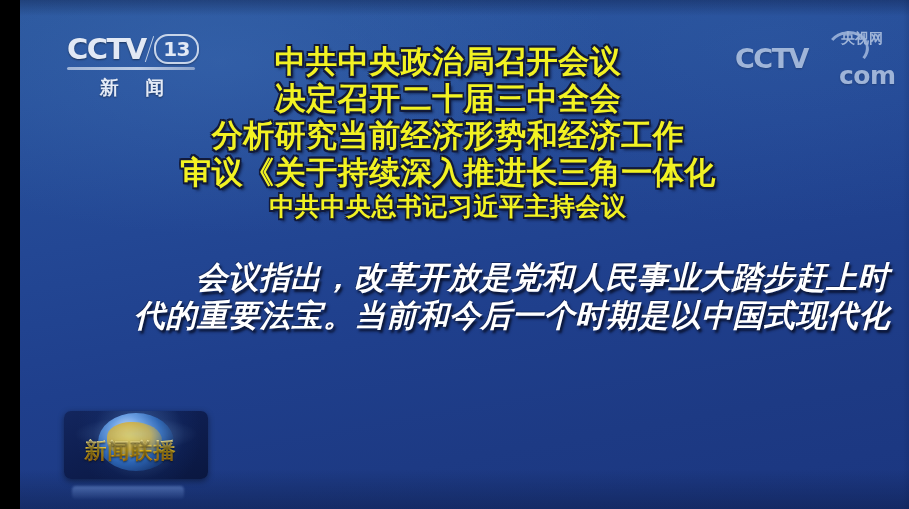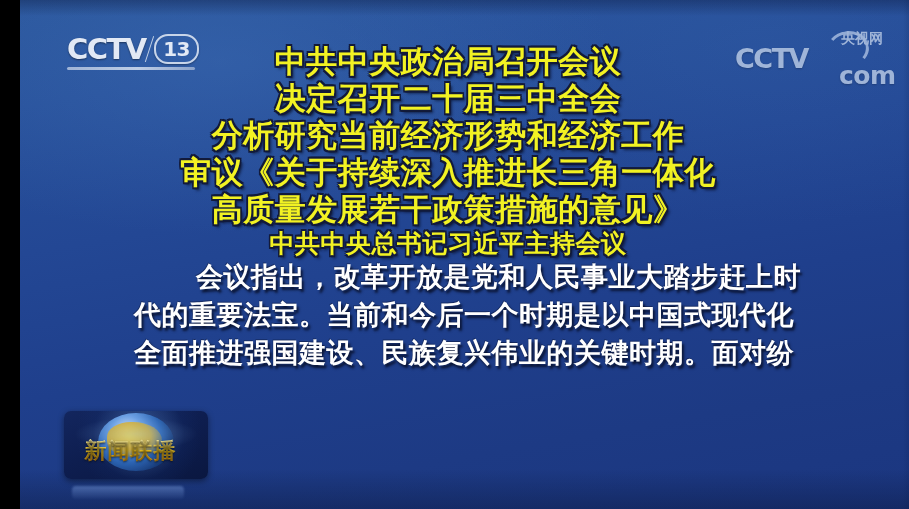--- a/index.html
+++ b/index.html
@@ -208,28 +208,29 @@
   
   #body-block {
     position: absolute;
     left: 114px;
     top: 258px;
     width: 682px;
   }
   .body-line {
     color: #ffffff;
     font-weight: bold;
-    font-size: 27px;
+    font-size: 31px;
     line-height: 38px;
     letter-spacing: 0.5px;
     white-space: nowrap;
     font-family: "DejaVu Sans", "Liberation Sans", sans-serif;
     text-shadow:
        2px 2.5px 2.5px rgba(6,12,34,0.85),
       -0.6px -0.6px 0 rgba(12,22,56,0.5);
+    font-style: italic;
   }
   .body-line.first {
     text-indent: 62px;
   }
 
   
   #xinwen-badge {
     position: absolute;
     left: 44px;
     top: 411px;
@@ -327,42 +328,41 @@
 
   <div id="cctv13-logo">
     <div class="cctv-row">
       <span class="cctv-word">CCTV</span>
       <span class="slash"></span>
       <span class="num-oval">
         <span>13</span>
       </span>
     </div>
     <div class="underbar"></div>
+    <div class="cn-sub">新 闻</div>
   </div>
 
   <div id="cctvcom-watermark">
     <div class="wm-arc"></div>
     <div class="wm-cctv">CCTV</div>
     <div class="wm-cn">央视网</div>
     <div class="wm-com">com</div>
   </div>
 
   <div id="headline-block">
     <div class="headline-line big">中共中央政治局召开会议</div>
     <div class="headline-line big">决定召开二十届三中全会</div>
     <div class="headline-line big">分析研究当前经济形势和经济工作</div>
     <div class="headline-line big">审议《关于持续深入推进长三角一体化</div>
-    <div class="headline-line big">高质量发展若干政策措施的意见》</div>
     <div class="headline-line sub">中共中央总书记习近平主持会议</div>
   </div>
 
   <div id="body-block">
     <div class="body-line first">会议指出，改革开放是党和人民事业大踏步赶上时</div>
     <div class="body-line">代的重要法宝。当前和今后一个时期是以中国式现代化</div>
-    <div class="body-line">全面推进强国建设、民族复兴伟业的关键时期。面对纷</div>
   </div>
 
   <div id="xinwen-badge">
     <div class="globe"></div>
     <div class="glow"></div>
     <div class="cn-title">新闻联播</div>
   </div>
   <div id="xinwen-reflection"></div>
 
 </div>

